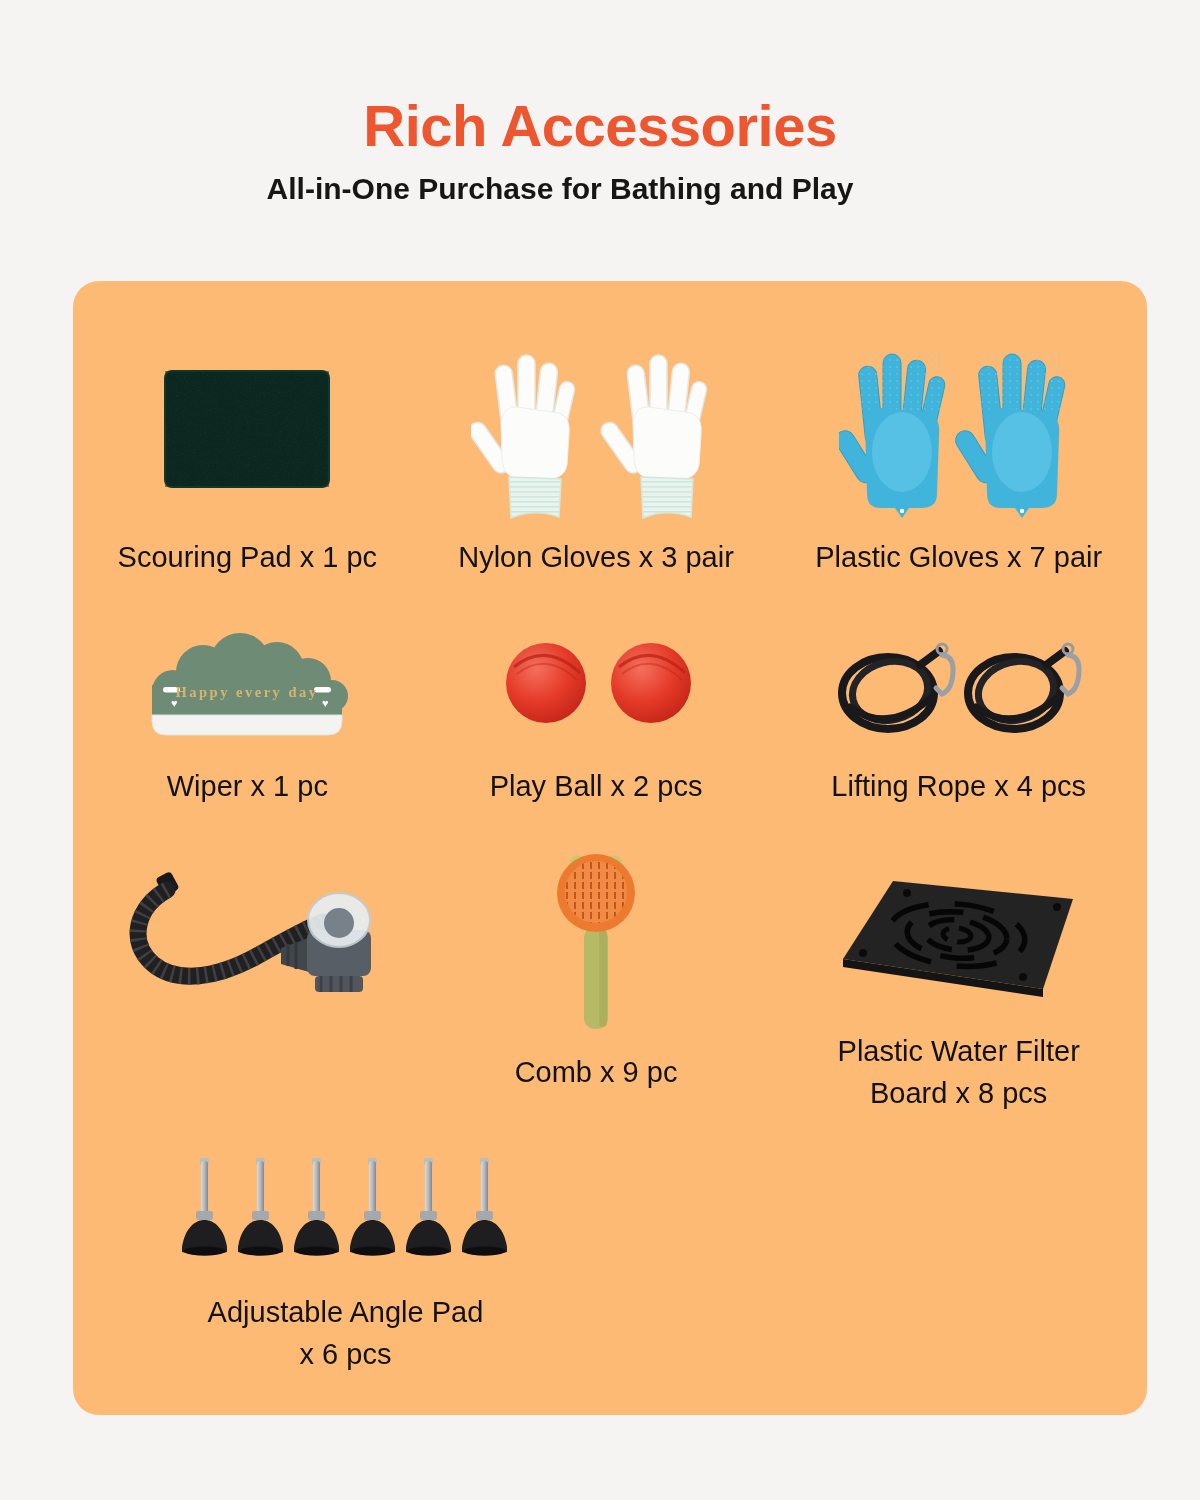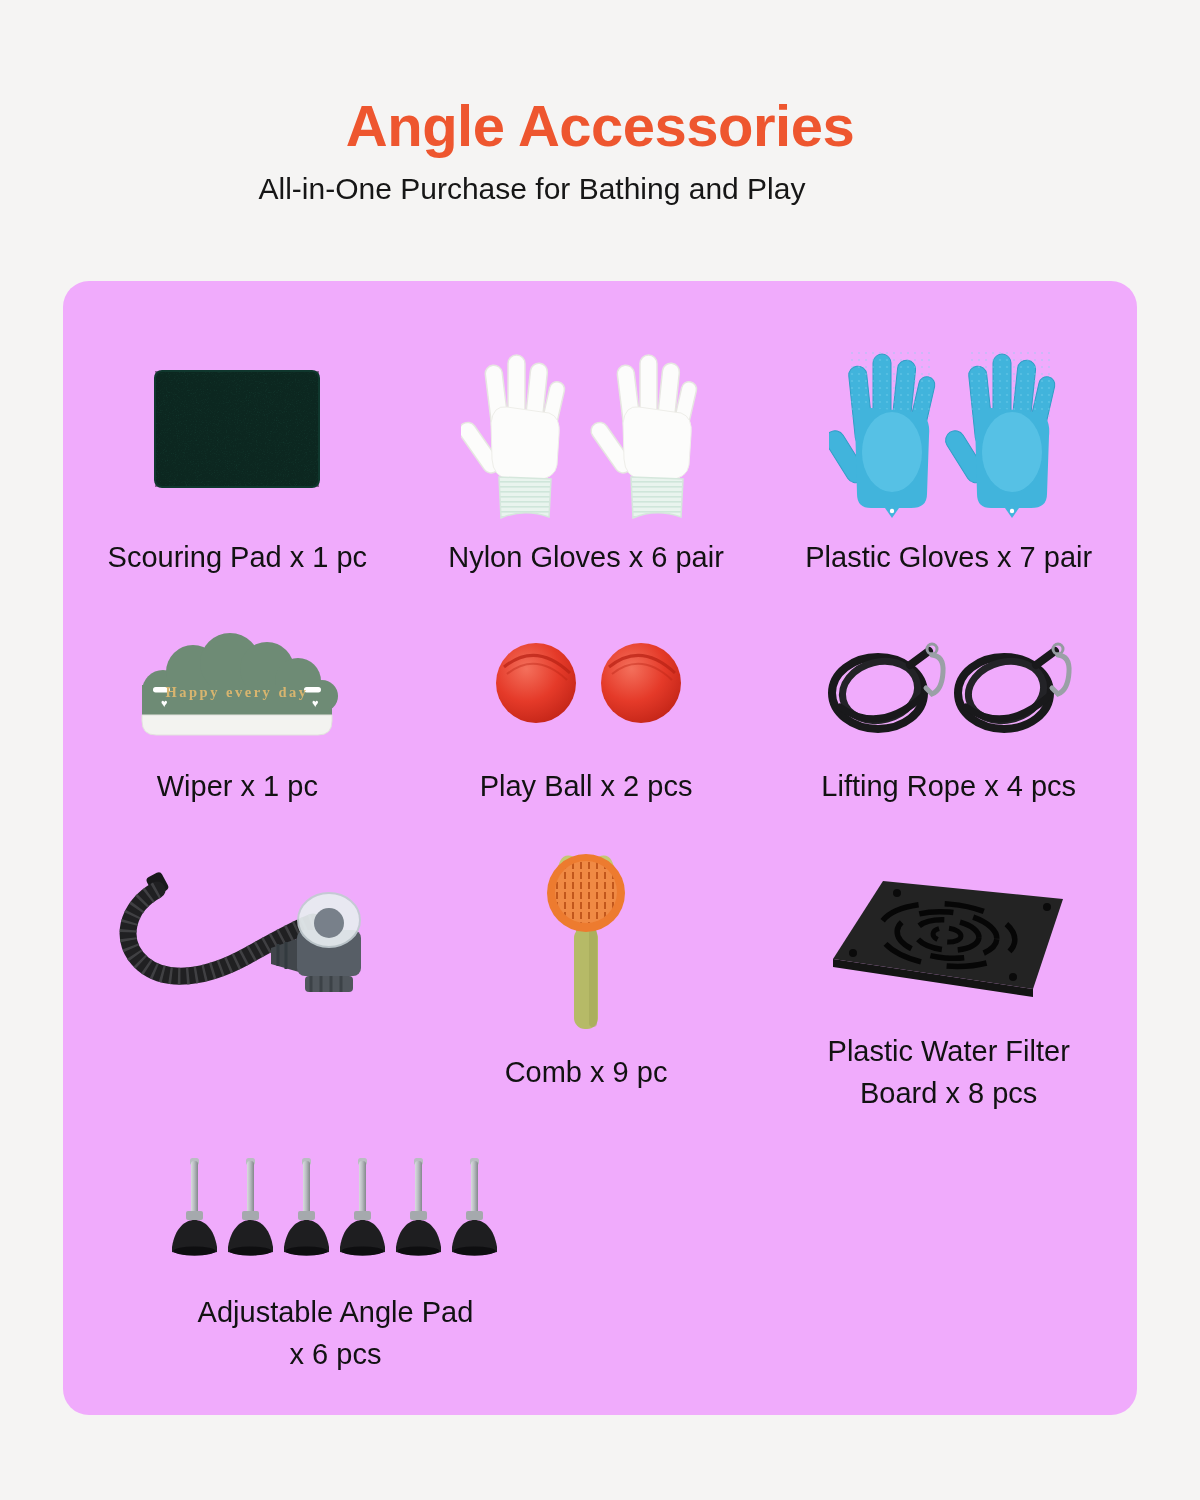--- a/index.html
+++ b/index.html
@@ -12,27 +12,28 @@
   }
   .page-title {
     position:absolute; top:92px; left:0; width:1200px;
     text-align:center;
     font-size:58px; font-weight:700; letter-spacing:-0.5px;
     color:#ee562f;
   }
   .page-subtitle {
     position:absolute; top:172px; left:0; width:1064px;
     text-align:center;
-    font-size:30px; font-weight:400;
+    font-size:30px; font-weight:700;
     color:#161616;
+    padding-left:28px;
   }
   .card {
-    position:absolute; top:281px; left:63px;
+    position:absolute; top:281px; left:73px;
     width:1074px; height:1134px;
-    background:#f0abfc;
+    background:#fdba74;
     border-radius:26px;
     box-sizing:border-box;
     padding-top:55px;
   }
   .row { display:grid; }
   .row3 { grid-template-columns:1fr 1fr 1.08fr; }
   .row2 { grid-template-columns:1.03fr 1fr; }
   .cell { display:flex; flex-direction:column; align-items:center; }
   .imgbox { display:flex; align-items:center; justify-content:center; width:100%; }
   .r1 .imgbox { height:185px; }
@@ -51,21 +52,21 @@
     font-size:29px; line-height:1.45;
     color:#121212;
   }
   .r3 .label { min-height:90px; margin-top:2px; }
   .r4 .label { min-height:90px; margin-top:6px; }
   svg { display:block; }
 </style>
 </head>
 <body>
 
-<div class="page-title">Angle Accessories</div>
+<div class="page-title">Rich Accessories</div>
 <div class="page-subtitle">All-in-One Purchase for Bathing and Play</div>
 
 <div class="card">
 
   <svg width="0" height="0" style="position:absolute">
     <defs>
       <filter id="grain" x="0" y="0" width="100%" height="100%">
         <feTurbulence type="fractalNoise" baseFrequency="0.9" numOctaves="2" result="n"></feTurbulence>
         <feColorMatrix in="n" type="matrix" values="0 0 0 0 0  0 0 0 0 0  0 0 0 0 0  0.7 0.7 0.7 0 0"></feColorMatrix>
       </filter>
@@ -149,21 +150,21 @@
       <div class="label">Scouring Pad x 1 pc</div>
     </div>
 
     <div class="cell">
       <div class="imgbox">
         <svg width="250" height="184" viewBox="0 0 250 184">
           <use href="#nylonGlove" x="8" y="2"></use>
           <use href="#nylonGlove" x="140" y="2"></use>
         </svg>
       </div>
-      <div class="label">Nylon Gloves x 6 pair</div>
+      <div class="label">Nylon Gloves x 3 pair</div>
     </div>
 
     <div class="cell">
       <div class="imgbox">
         <svg width="240" height="186" viewBox="0 0 240 186">
           <use href="#plasticGlove" x="6" y="0"></use>
           <use href="#plasticGlove" x="126" y="0"></use>
         </svg>
       </div>
       <div class="label">Plastic Gloves x 7 pair</div>

